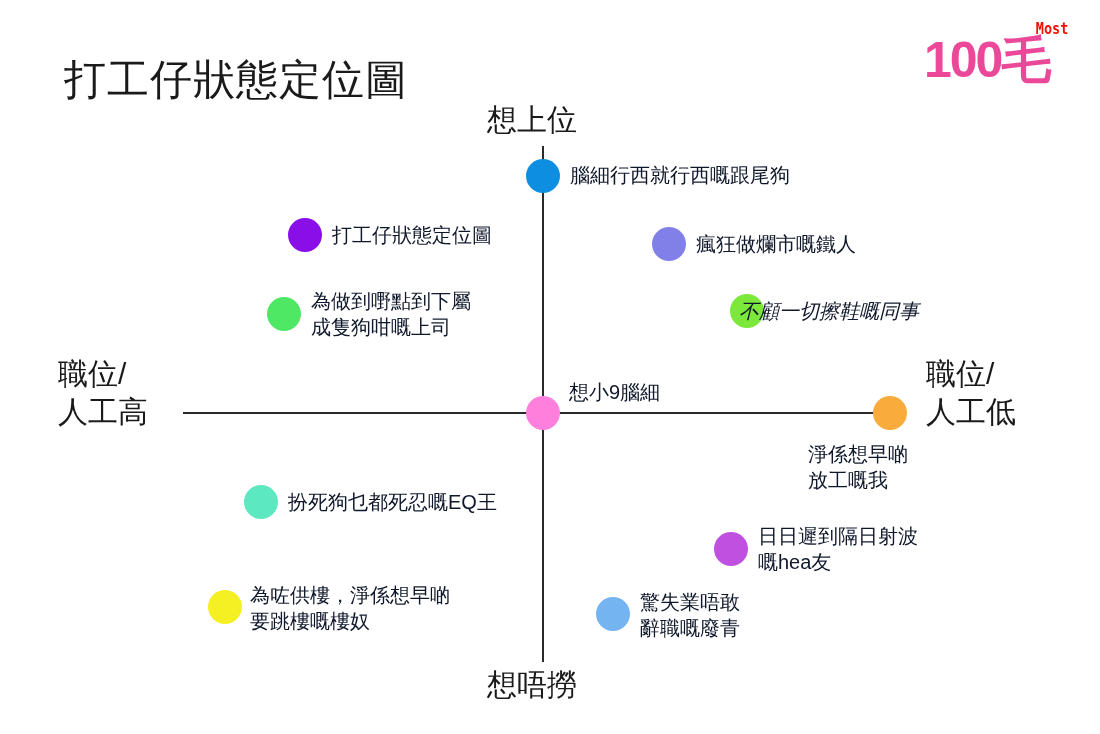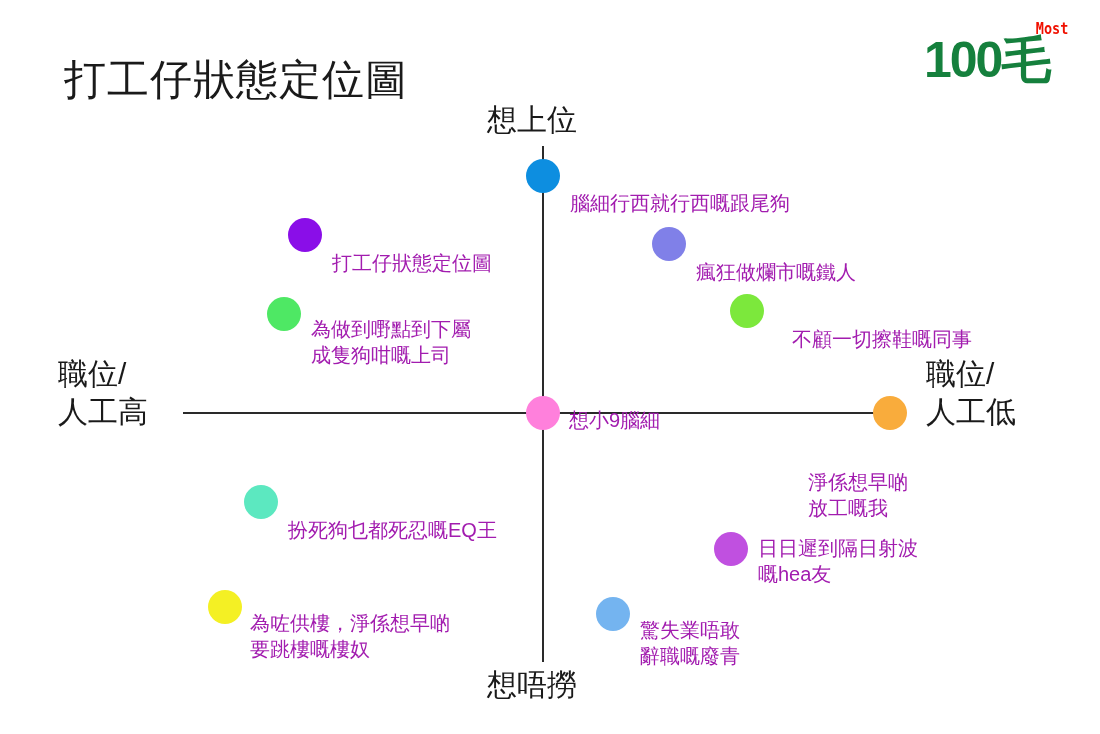--- a/index.html
+++ b/index.html
@@ -36,21 +36,21 @@
     color:#f01000;
     font-family:"DejaVu Sans Mono","Liberation Mono",monospace;
     letter-spacing:0px;
     transform:scaleX(.9);
   }
   .logo .mark{
     position:absolute;
     left:0px; top:14px;
     font-size:50px;
     font-weight:bold;
-    color:#15803d;
+    color:#ec4899;
     letter-spacing:-2px;
     line-height:52px;
     white-space:nowrap;
   }
 
   
   .axis-v{
     position:absolute;
     left:542px; top:146px;
     width:2px; height:516px;
@@ -83,22 +83,21 @@
   .pt .dot{
     position:absolute;
     border-radius:50%;
     transform:translate(-50%,-50%);
   }
   .pt .lbl{
     position:absolute;
     font-size:20px;
     line-height:26px;
     white-space:pre;
-    color:#a21caf;
-    margin-top:28px;
+    color:#0f172a;
   }
 </style>
 </head>
 <body>
 
 <h1 class="page-title">打工仔狀態定位圖</h1>
 
 <div class="logo">
   <span class="most">Most</span>
   <span class="mark">100毛</span>
@@ -131,38 +130,38 @@
       <span class="dot" style="left: 669px; top: 244px; width: 34px; height: 34px; background: rgb(128, 128, 232);"></span>
       <span class="lbl" style="left: 696px; top: 231px;">瘋狂做爛市嘅鐵人</span>
     </div>
     <div class="pt">
       <span class="dot" style="left: 284px; top: 314px; width: 34px; height: 34px; background: rgb(78, 232, 100);"></span>
       <span class="lbl" style="left: 311px; top: 288px;">為做到嘢點到下屬
 成隻狗咁嘅上司</span>
     </div>
     <div class="pt">
       <span class="dot" style="left: 747px; top: 311px; width: 34px; height: 34px; background: rgb(124, 232, 60);"></span>
-      <span class="lbl" style="left: 792px; top: 298px;">不顧一切擦鞋嘅同事</span>
+      <span class="lbl" style="left: 739px; top: 298px; font-style: italic;">不顧一切擦鞋嘅同事</span>
     </div>
     <div class="pt">
       <span class="dot" style="left: 543px; top: 413px; width: 34px; height: 34px; background: rgb(255, 128, 220);"></span>
       <span class="lbl" style="left: 569px; top: 379px;">想小9腦細</span>
     </div>
     <div class="pt">
       <span class="dot" style="left: 890px; top: 413px; width: 34px; height: 34px; background: rgb(249, 172, 60);"></span>
       <span class="lbl" style="left: 808px; top: 441px;">淨係想早啲
 放工嘅我</span>
     </div>
     <div class="pt">
       <span class="dot" style="left: 261px; top: 502px; width: 34px; height: 34px; background: rgb(92, 232, 192);"></span>
       <span class="lbl" style="left: 288px; top: 489px;">扮死狗乜都死忍嘅EQ王</span>
     </div>
     <div class="pt">
       <span class="dot" style="left: 731px; top: 549px; width: 34px; height: 34px; background: rgb(192, 80, 224);"></span>
-      <span class="lbl" style="left: 758px; top: 507px;">日日遲到隔日射波
+      <span class="lbl" style="left: 758px; top: 523px;">日日遲到隔日射波
 嘅hea友</span>
     </div>
     <div class="pt">
       <span class="dot" style="left: 225px; top: 607px; width: 34px; height: 34px; background: rgb(244, 240, 36);"></span>
       <span class="lbl" style="left: 250px; top: 582px;">為咗供樓，淨係想早啲
 要跳樓嘅樓奴</span>
     </div>
     <div class="pt">
       <span class="dot" style="left: 613px; top: 614px; width: 34px; height: 34px; background: rgb(116, 180, 240);"></span>
       <span class="lbl" style="left: 640px; top: 589px; font-family: Liberation Serif, serif;">驚失業唔敢

